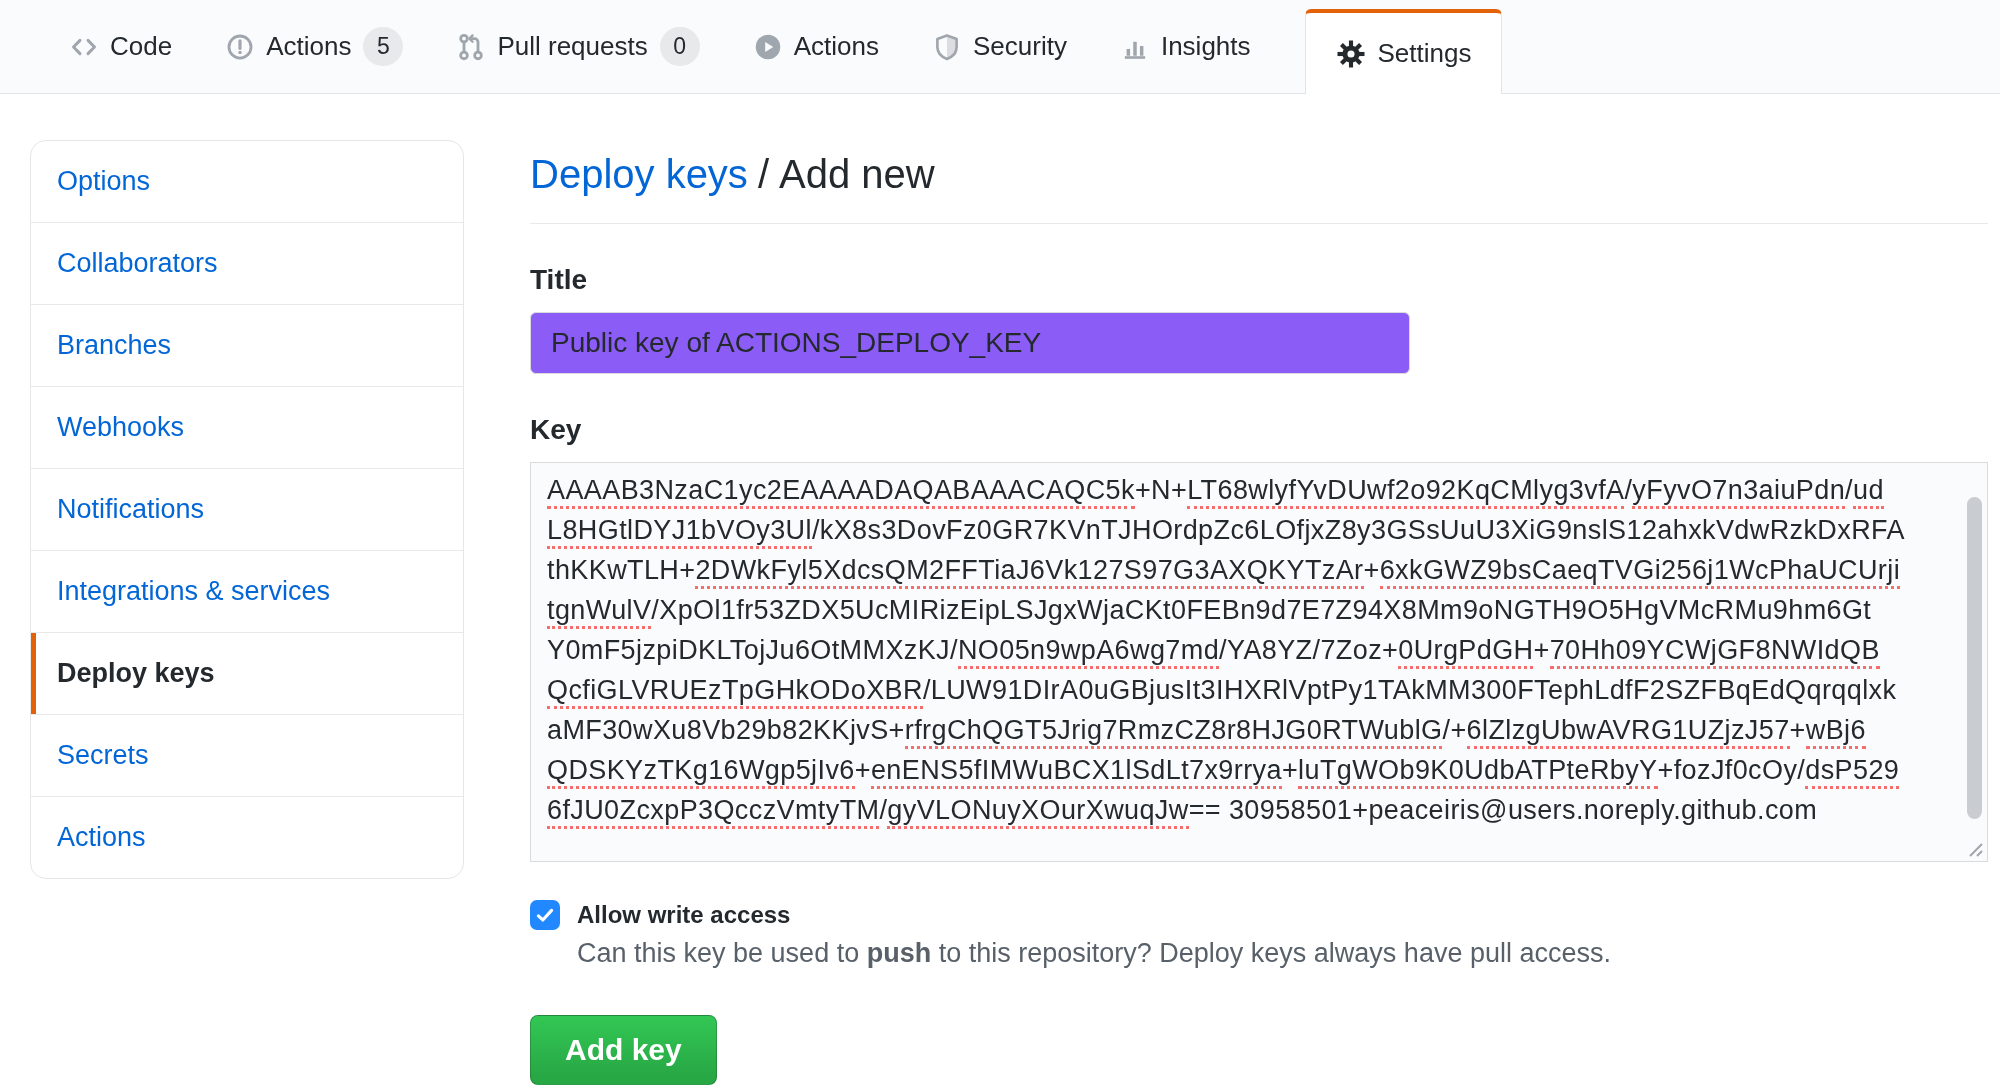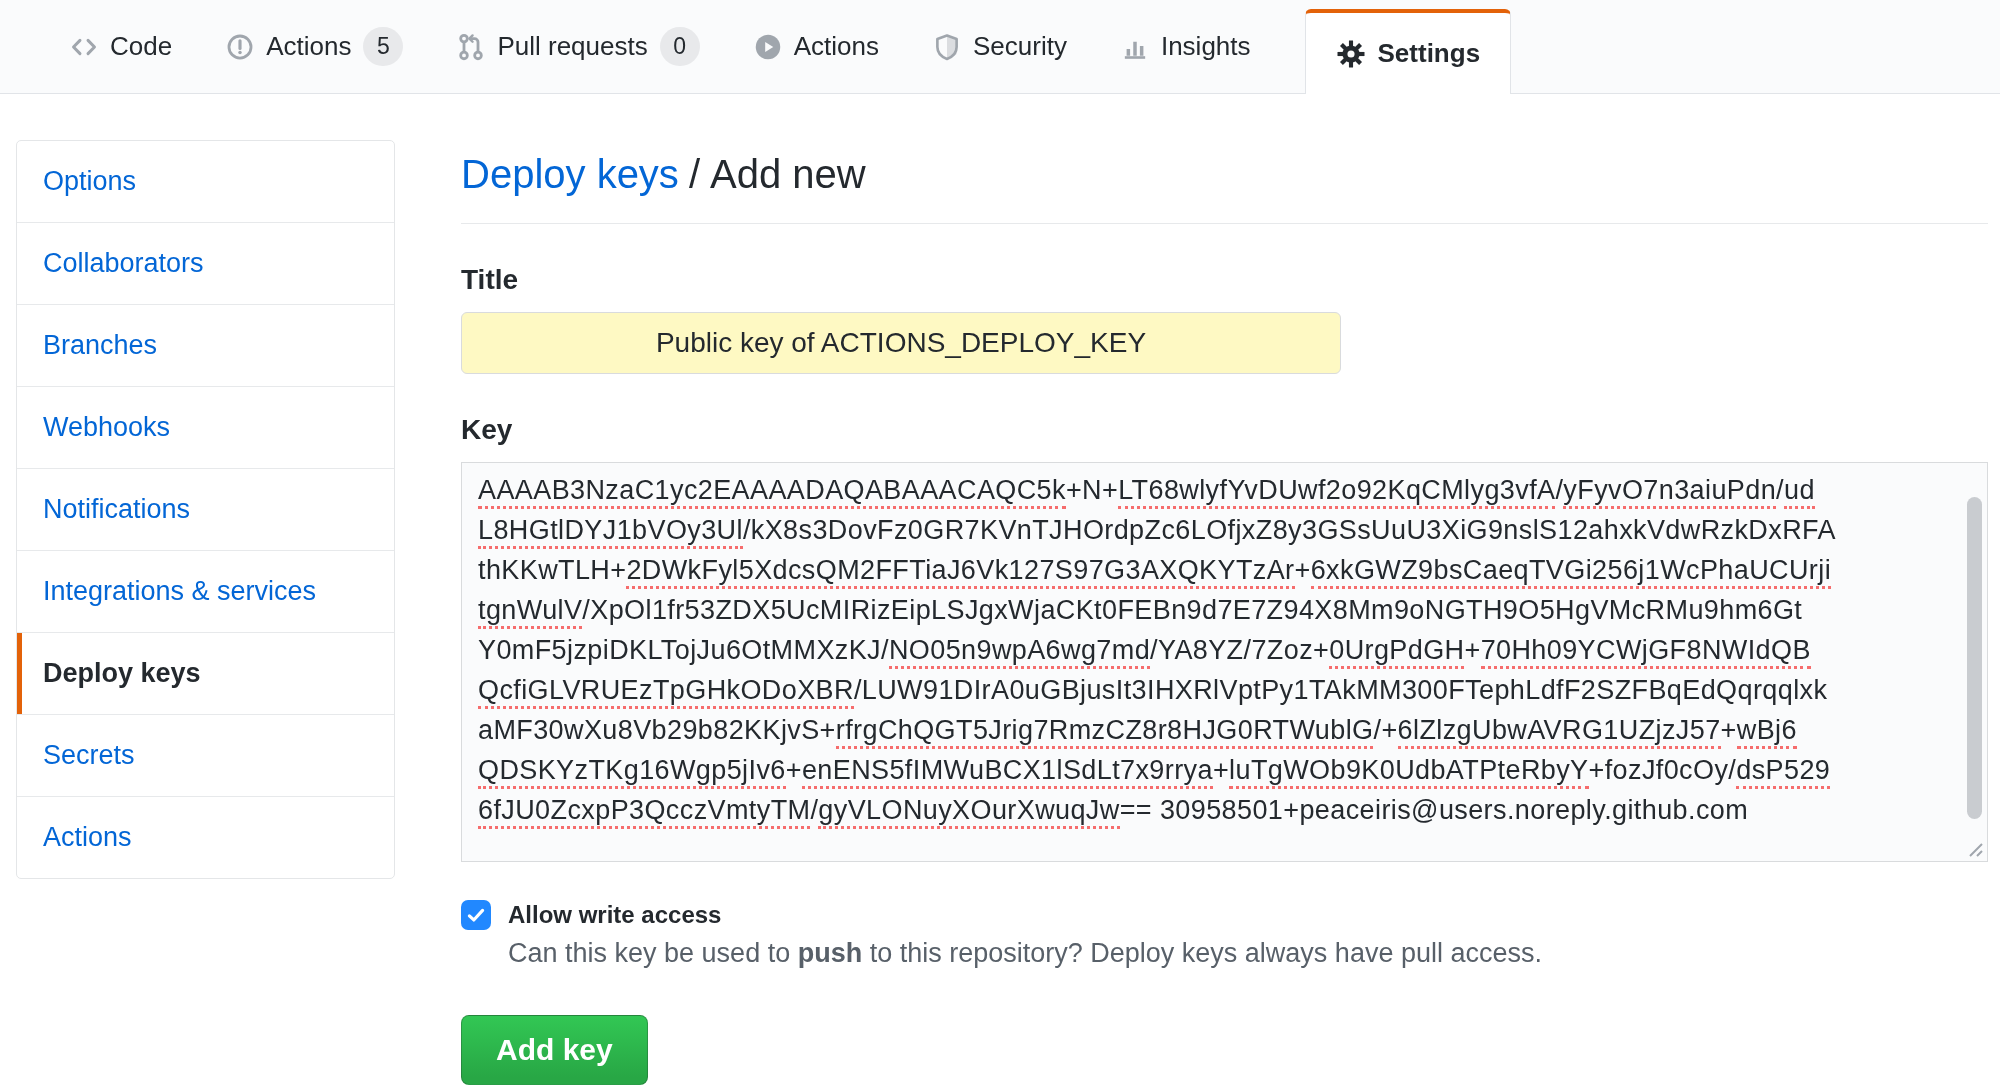--- a/index.html
+++ b/index.html
@@ -26,32 +26,32 @@
   }
   .nav-item .nav-icon { display: flex; align-items: center; }
   .nav-item .nav-icon svg { display: block; }
   .nav-badge {
     background: rgba(27,31,35,.08); color: #24292e;
     border-radius: 22px; font-size: 23px; line-height: 1;
     padding: 8px 13px; min-width: 40px; text-align: center;
   }
   .nav-item.selected {
     align-self: flex-end; height: 85px; margin-bottom: -1px; margin-right: 0;
-    background: #fff; font-weight: 700;
+    background: #fff; font-weight: 400;
     border: 1px solid #e1e4e8; border-top: 4px solid #e36209; border-bottom: none;
     border-radius: 6px 6px 0 0; padding: 0 30px; position: relative; z-index: 2; margin-top: 8px;
   }
 
   
   .layout { display: flex; align-items: flex-start; padding-top: 46px; }
 
   
   .sidebar {
-    width: 379px; margin-left: 16px; flex-shrink: 0;
-    border: 1px solid #e4e6e8; border-radius: 5px; overflow: hidden; background:#fff;
+    width: 434px; margin-left: 30px; flex-shrink: 0;
+    border: 1px solid #e4e6e8; border-radius: 16px; overflow: hidden; background:#fff;
   }
   .side-item {
     display: block; padding: 25px 26px; font-size: 27px;
     color: #0366d6; text-decoration: none; cursor: pointer;
     border-top: 1px solid #e7e9eb;
   }
   .side-item:first-child { border-top: none; }
   .side-item.selected {
     color: #24292e; font-weight: 700;
     box-shadow: inset 5px 0 0 #e36209;
@@ -64,22 +64,22 @@
     padding-bottom: 26px; border-bottom: 1px solid #e7e9eb;
   }
   .page-head a { color: #0366d6; text-decoration: none; cursor: pointer; }
   .page-head .sep { padding: 0 10px; color: #24292e; }
 
   .field-label { display: block; font-size: 28px; font-weight: 700; margin-top: 40px; }
 
   .text-input {
     display: block; margin-top: 16px; width: 880px; height: 62px;
     font-family: inherit; font-size: 28px; color: #24292e;
-    background: #fef9c3; border: 1px solid #d9dbdd; border-radius: 6px;
-    padding: 0 20px; outline: none; text-align: center;
+    background: #8b5cf6; border: 1px solid #d9dbdd; border-radius: 6px;
+    padding: 0 20px; outline: none;
   }
 
   .key-box {
     position: relative; margin-top: 16px; height: 400px;
     background: #fafbfc; border: 1px solid #d9dbdd; border-radius: 0;
     padding: 7px 16px; overflow: hidden; cursor: text;
   }
   .key-line { font-size: 27px; line-height: 40px; white-space: nowrap; letter-spacing: .4px; color:#24292e; }
   .key-line .miss { border-bottom: 3px dotted #f66d6d; padding-bottom: 1px; }
   .v-scroll-thumb {

